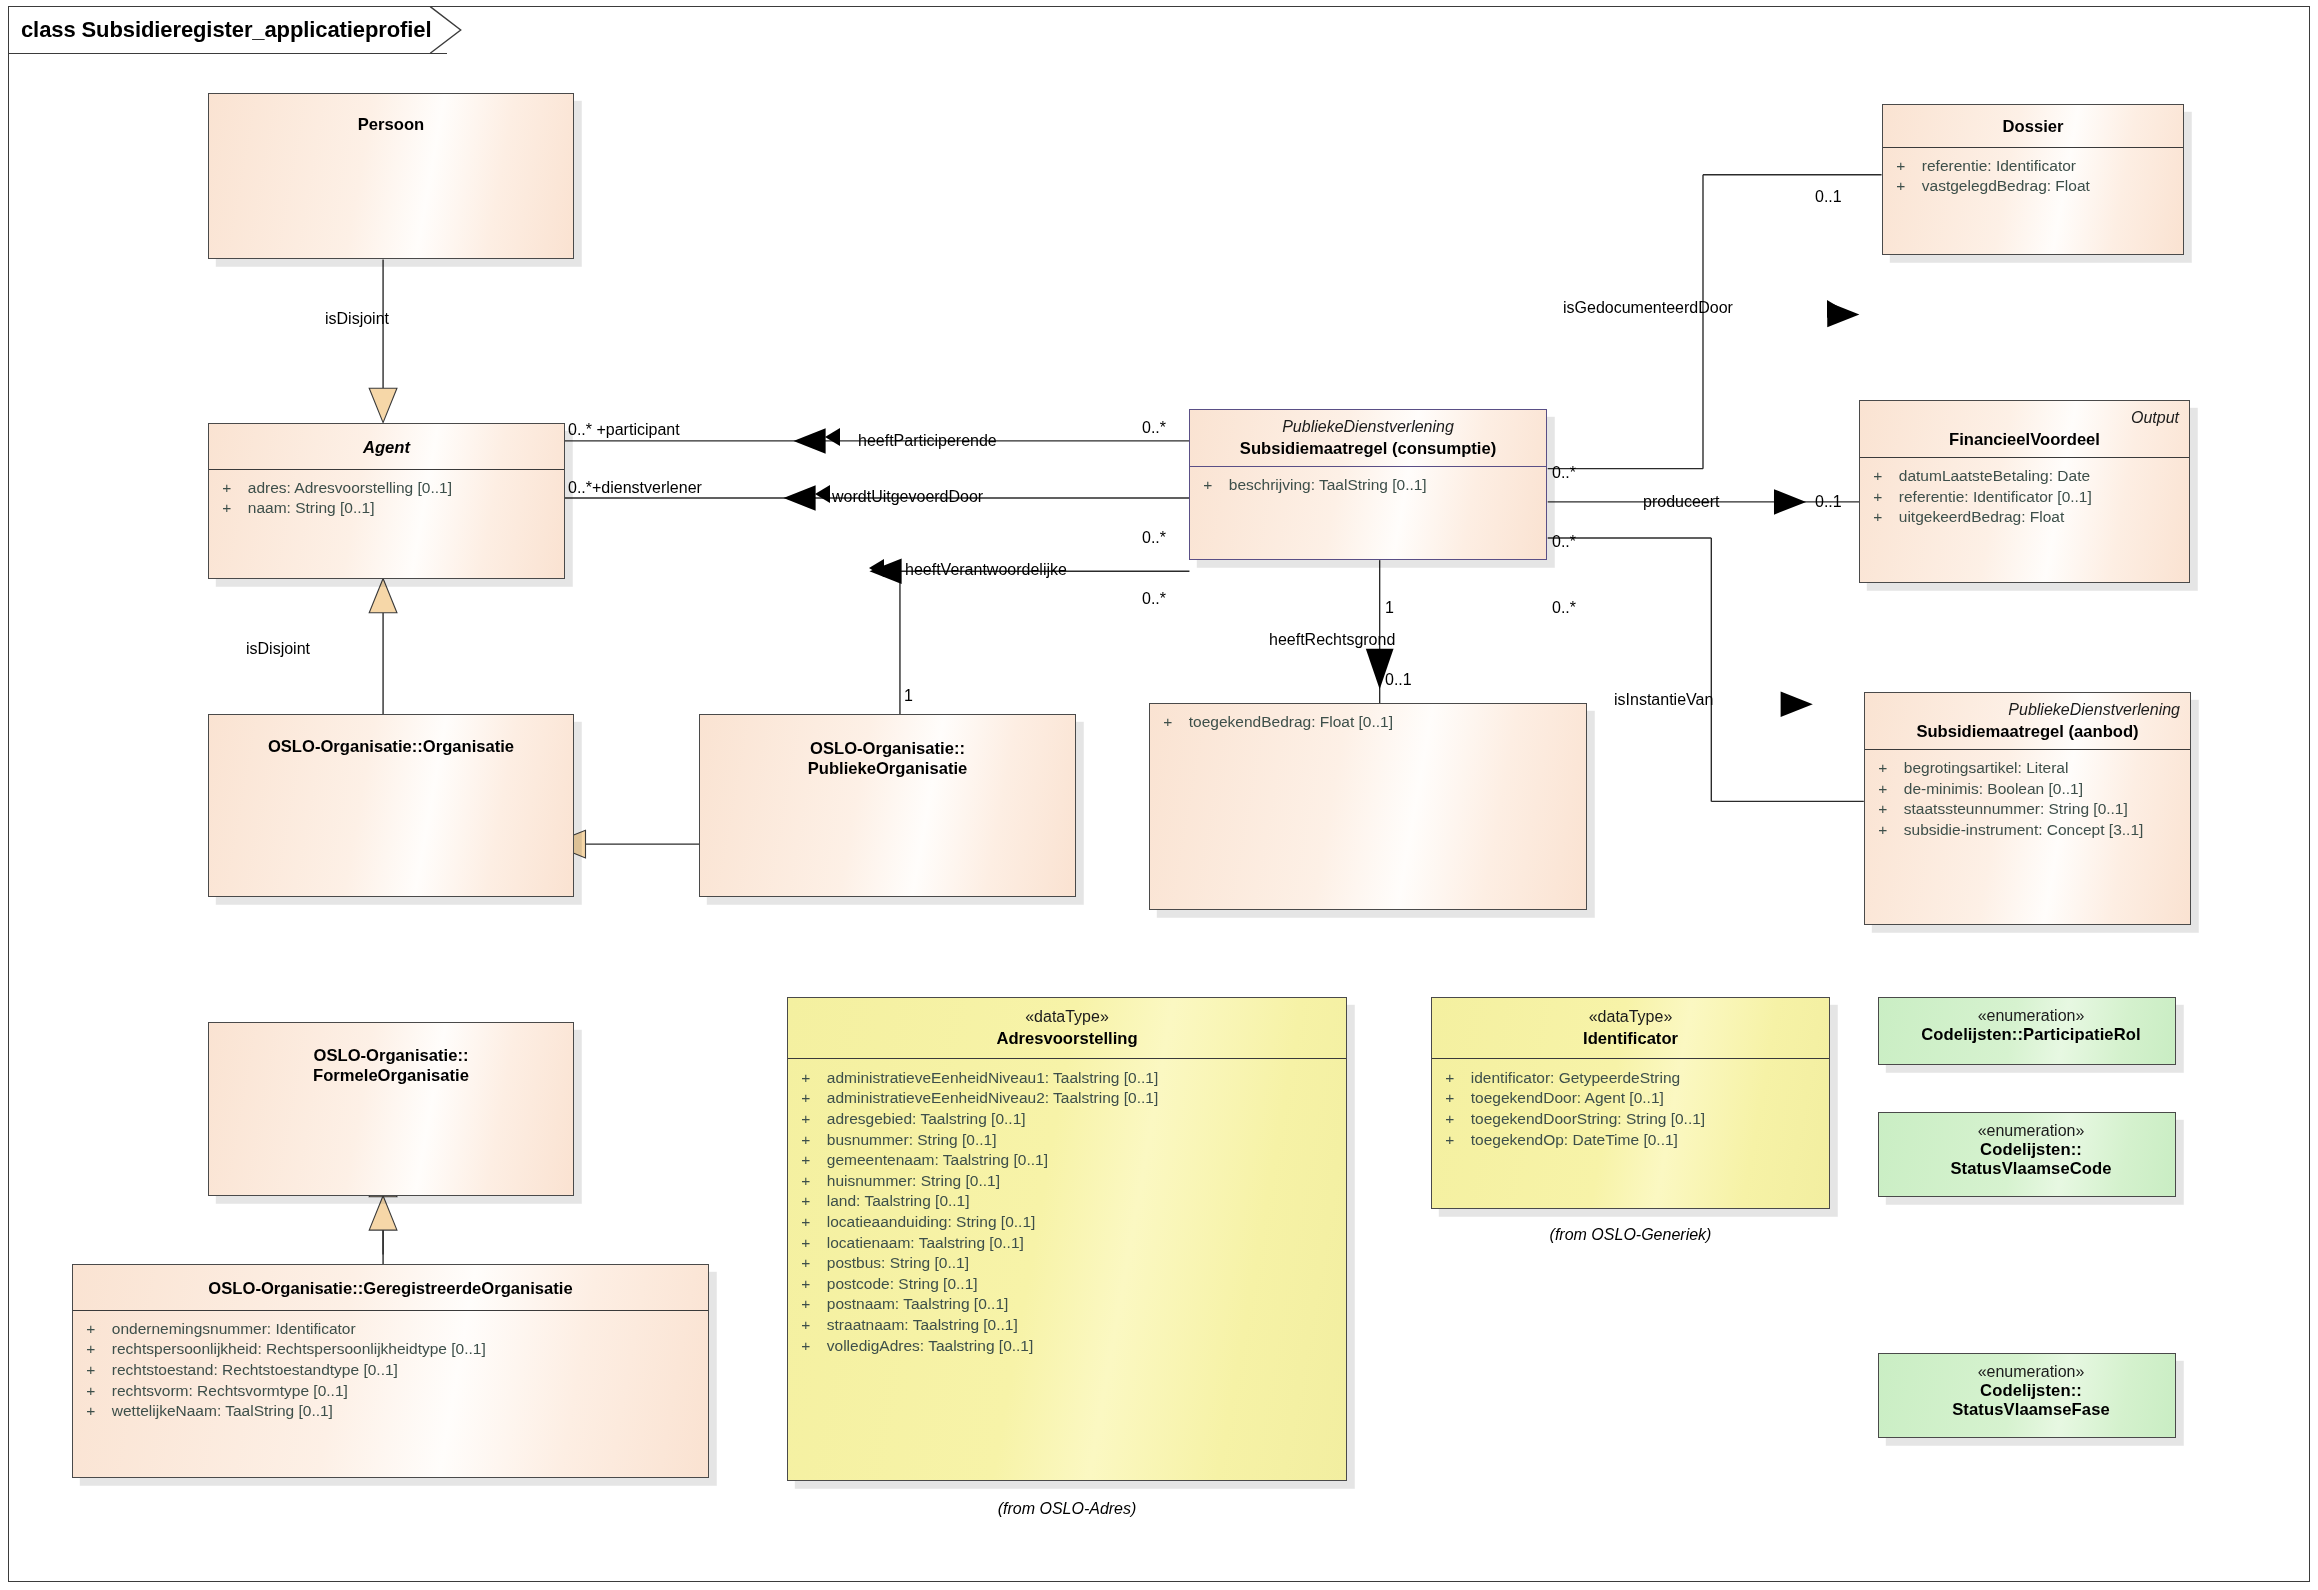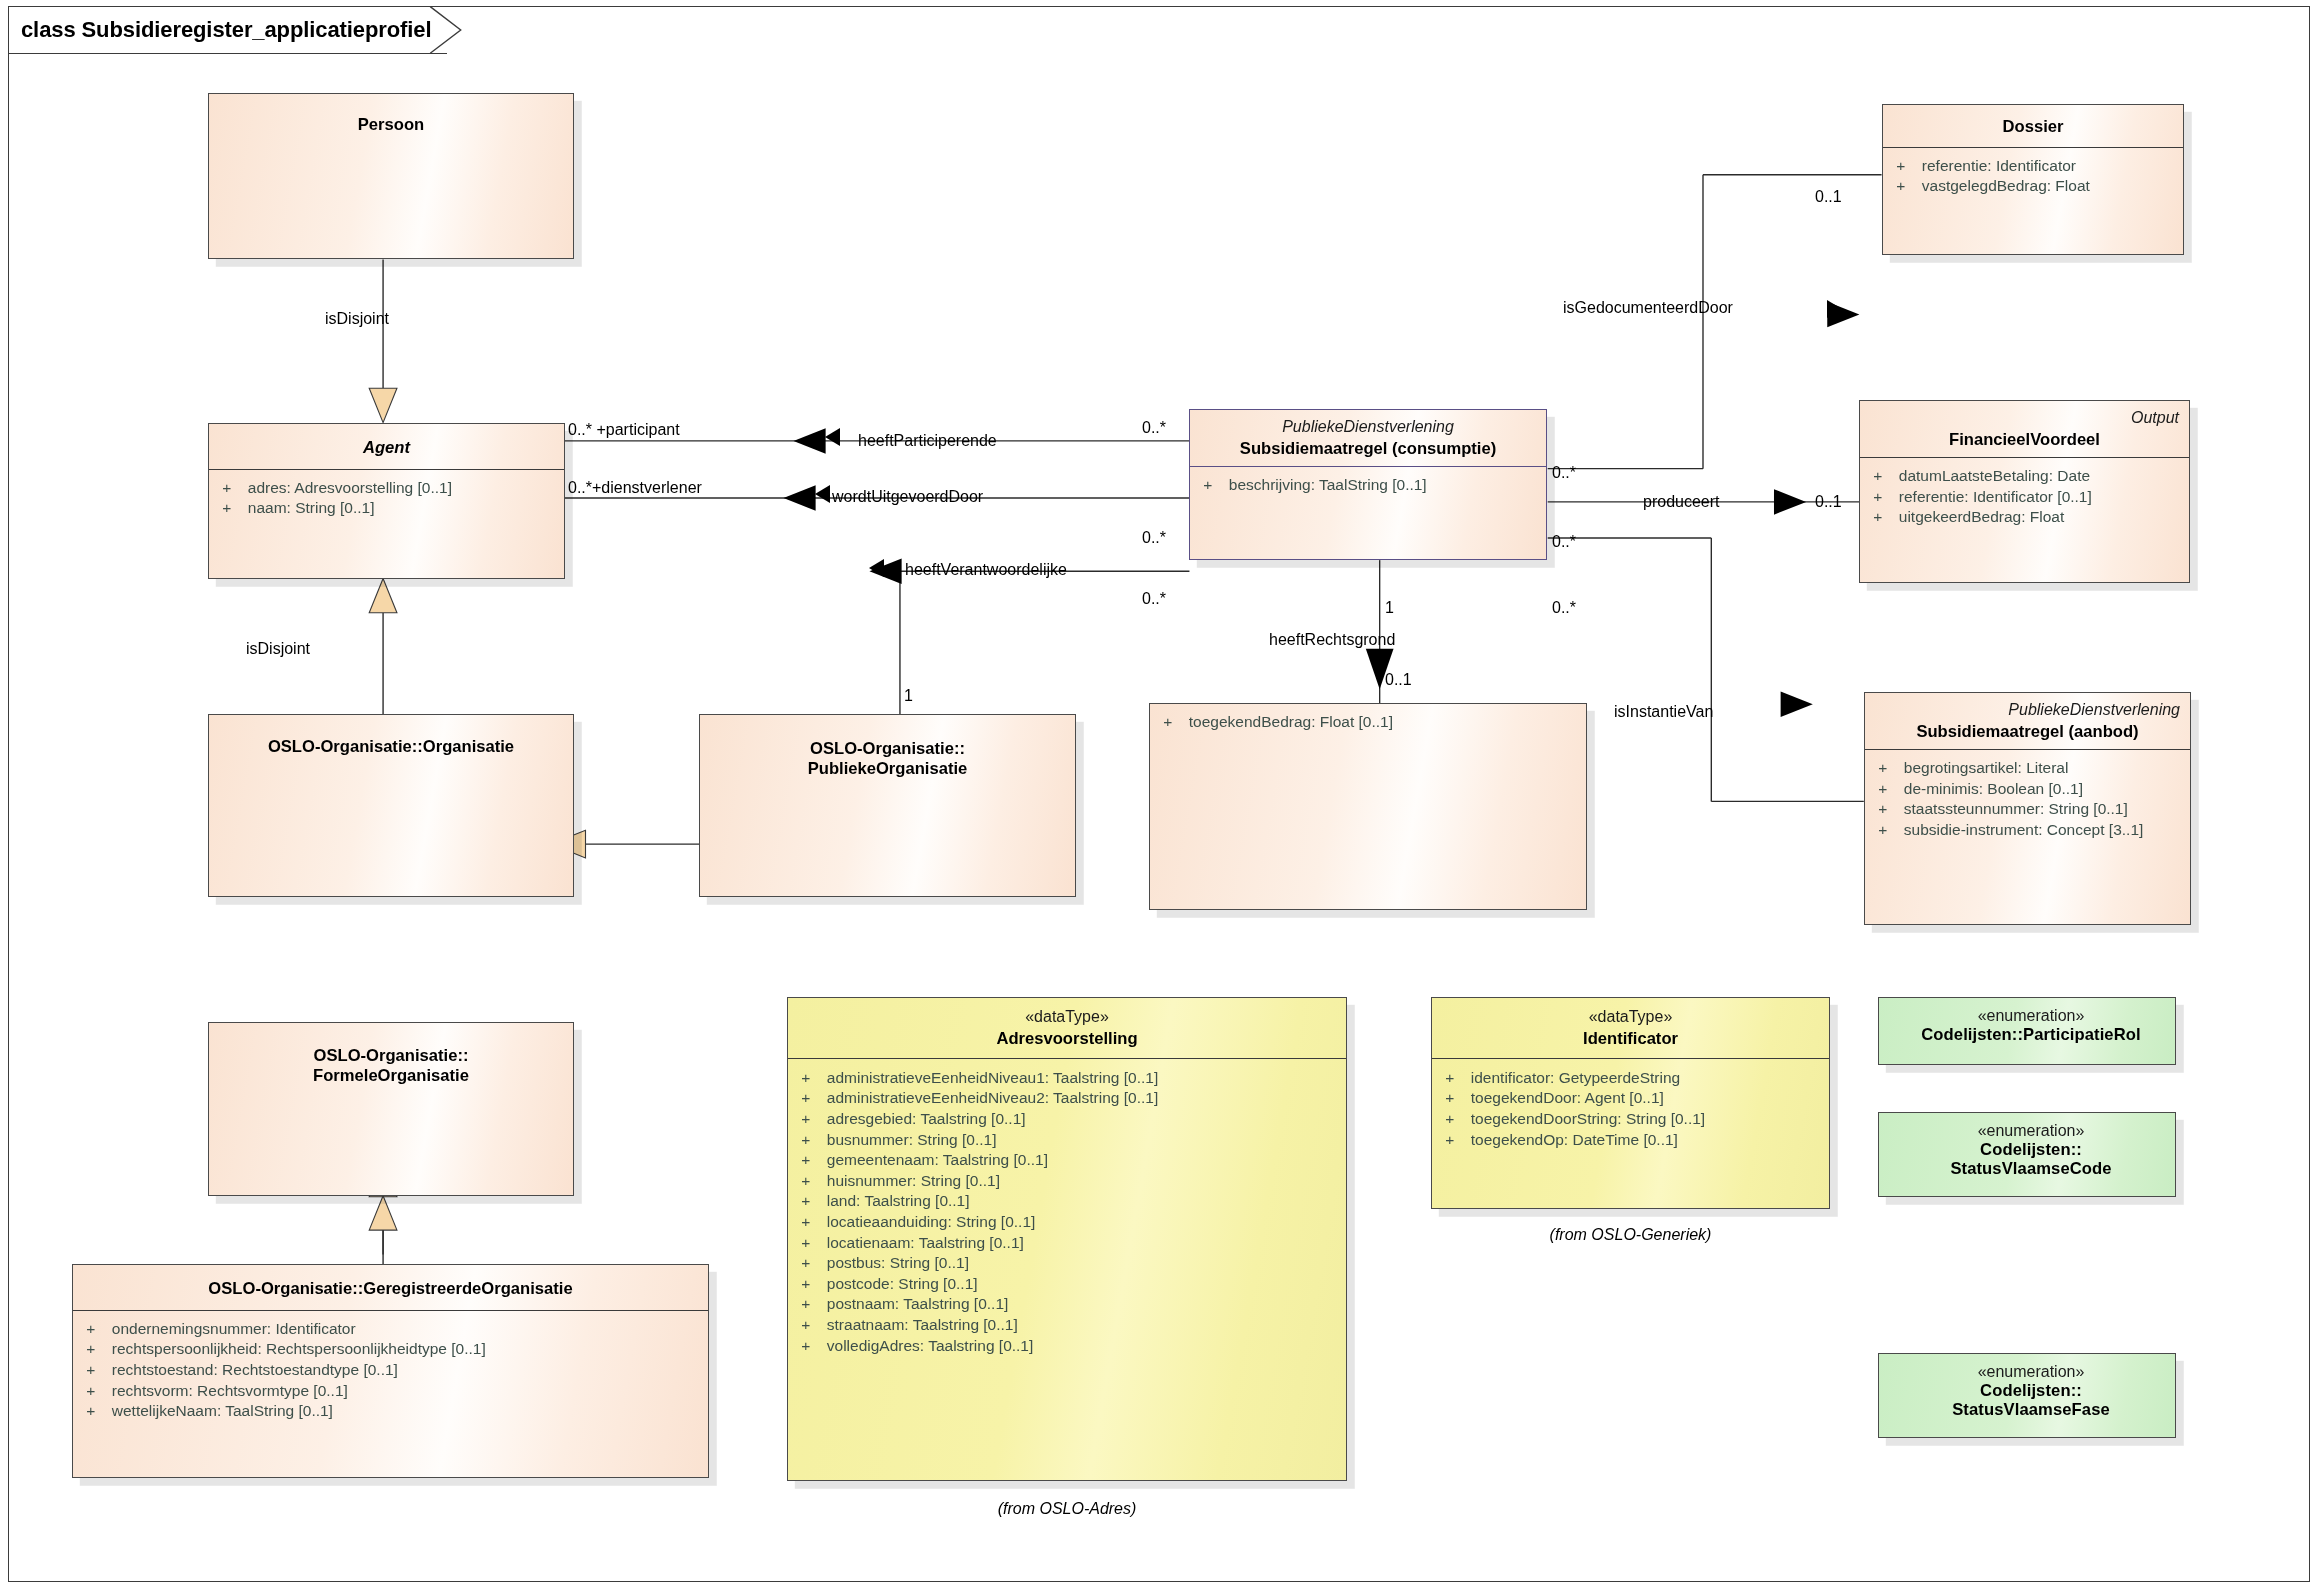--- a/index.html
+++ b/index.html
@@ -443,21 +443,21 @@
   <div class="mult" style="left:1552px;top:465px;">0..*</div>
 
   <div class="lbl" style="left:1643px;top:494px;">produceert</div>
   <div class="mult" style="left:1815px;top:494px;">0..1</div>
   <div class="mult" style="left:1552px;top:534px;">0..*</div>
 
   <div class="mult" style="left:1385px;top:600px;">1</div>
   <div class="lbl" style="left:1269px;top:632px;">heeftRechtsgrond</div>
   <div class="mult" style="left:1385px;top:672px;">0..1</div>
 
-  <div class="lbl" style="left:1614px;top:692px;margin-top:12px;">isInstantieVan</div>
+  <div class="lbl" style="left:1614px;top:692px;">isInstantieVan</div>
   <div class="mult" style="left:1552px;top:600px;">0..*</div>
 
   <div class="tri tri-r" style="left:1827px;top:300px;"></div>
   <div class="tri tri-r" style="left:1774px;top:494px;"></div>
   <div class="tri tri-r" style="left:1781px;top:692px;"></div>
   <div class="tri tri-l" style="left:825px;top:428px;"></div>
   <div class="tri tri-l" style="left:815px;top:485px;"></div>
   <div class="tri tri-l" style="left:869px;top:559px;"></div>
   <div class="tri tri-d" style="left:1370px;top:649px;"></div>
 

